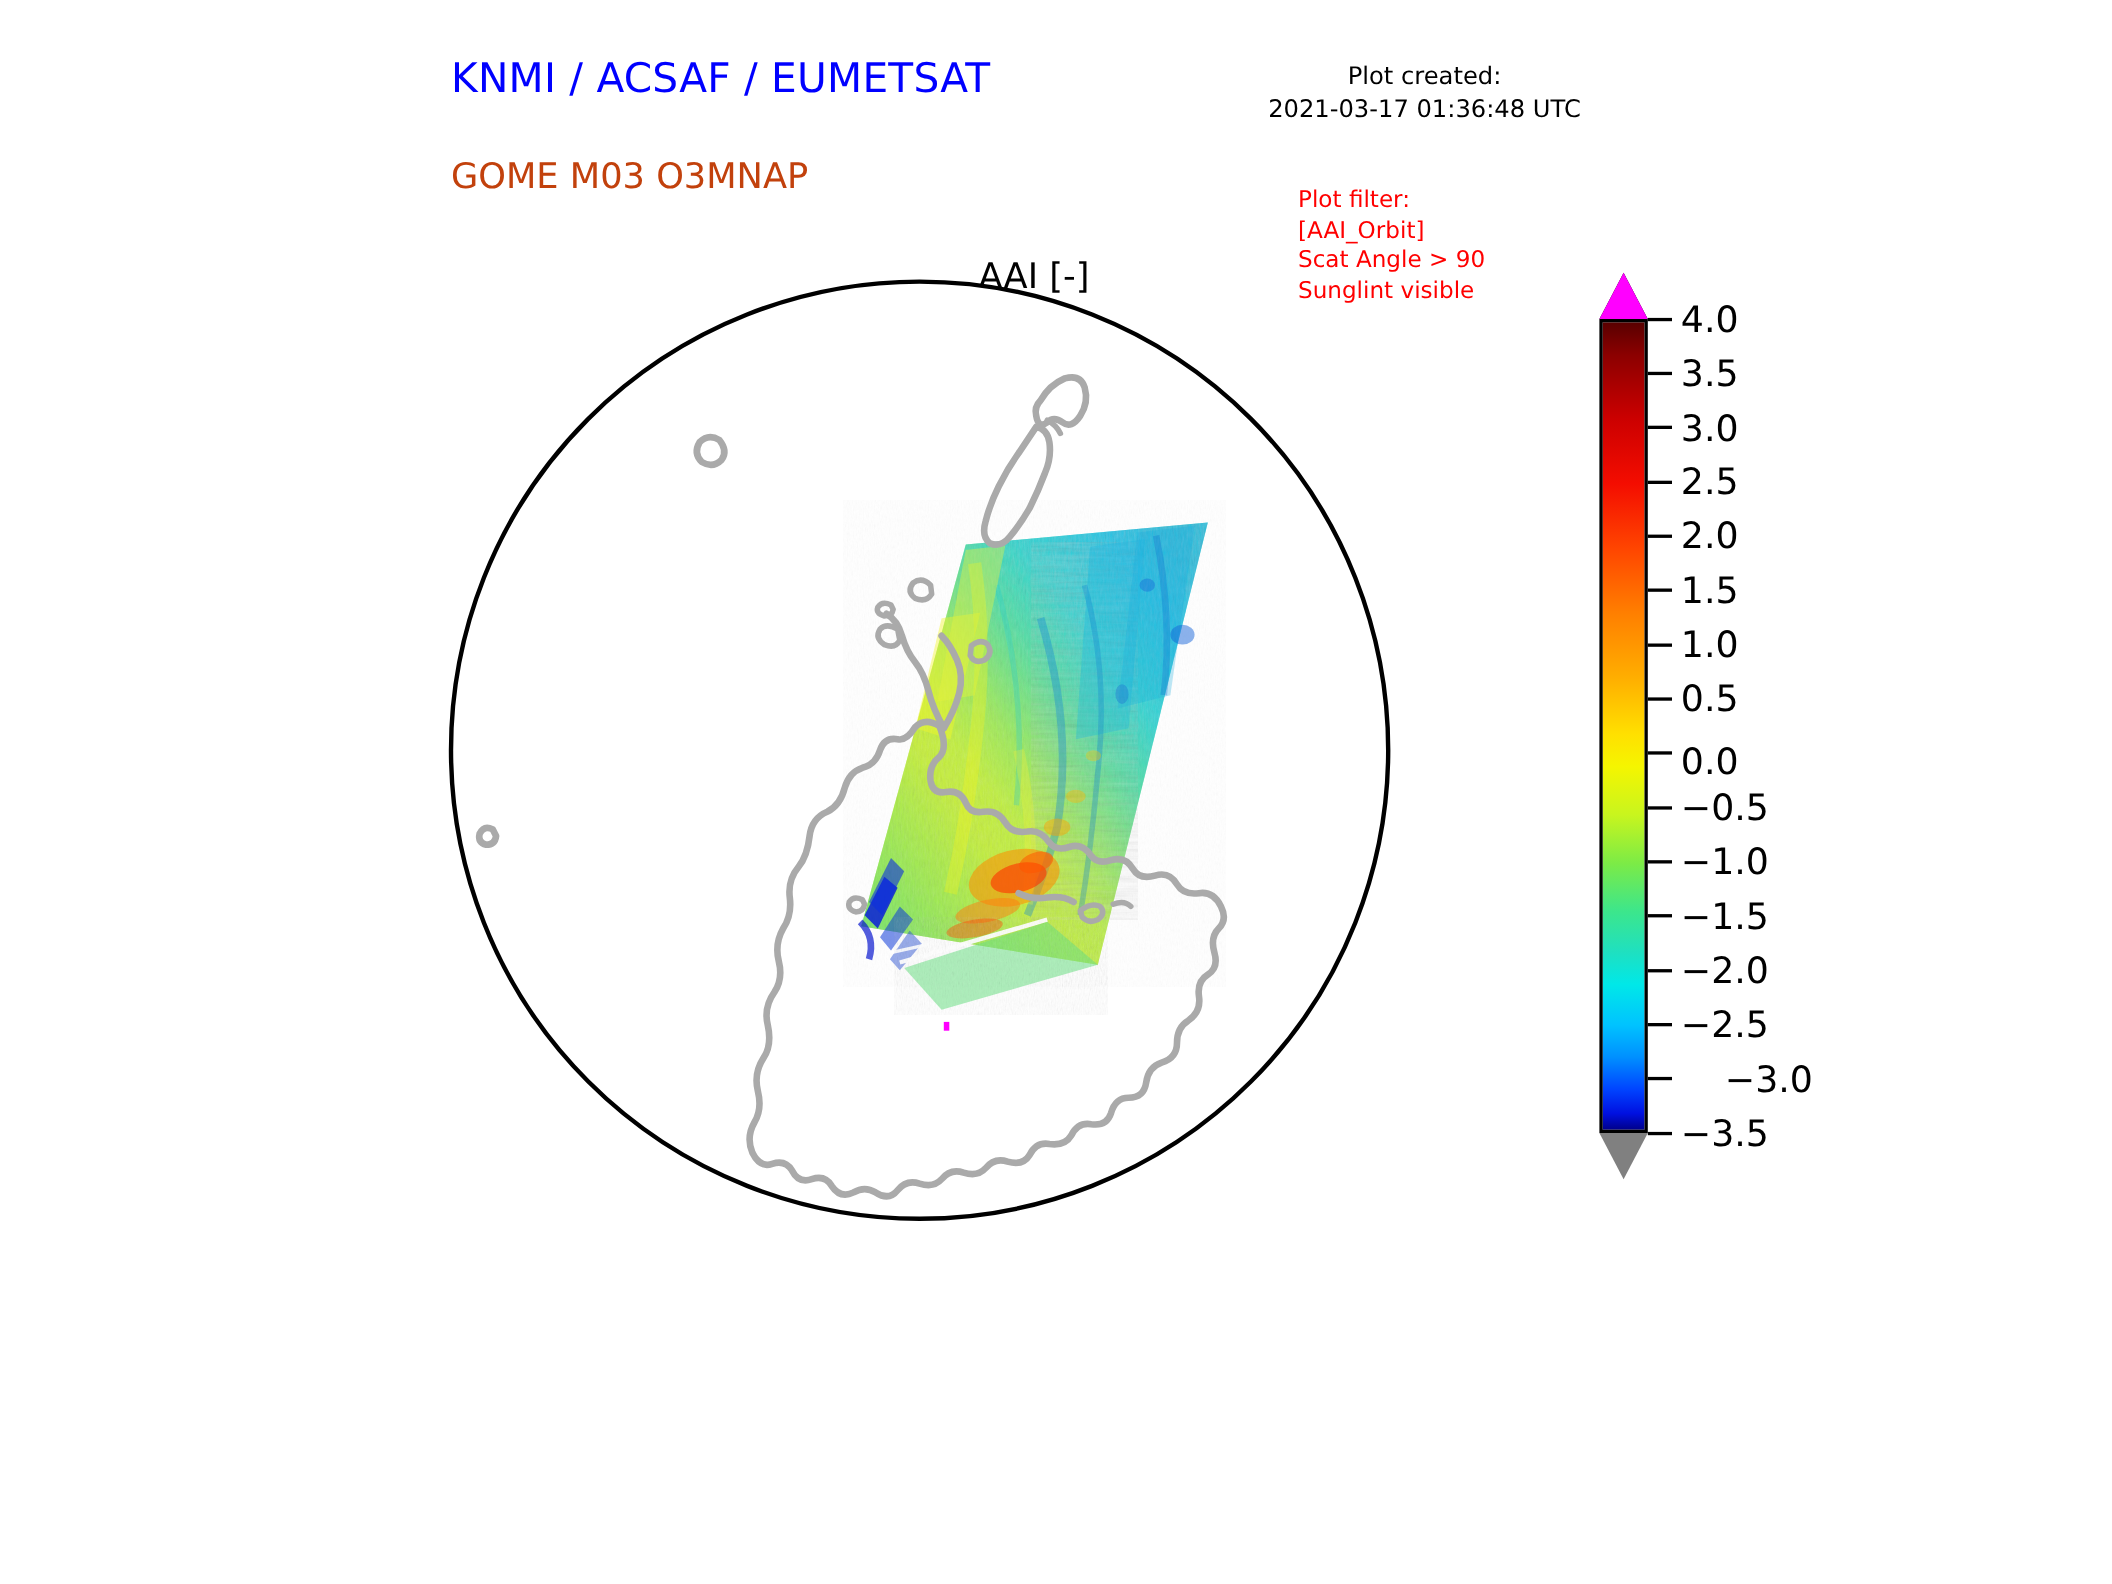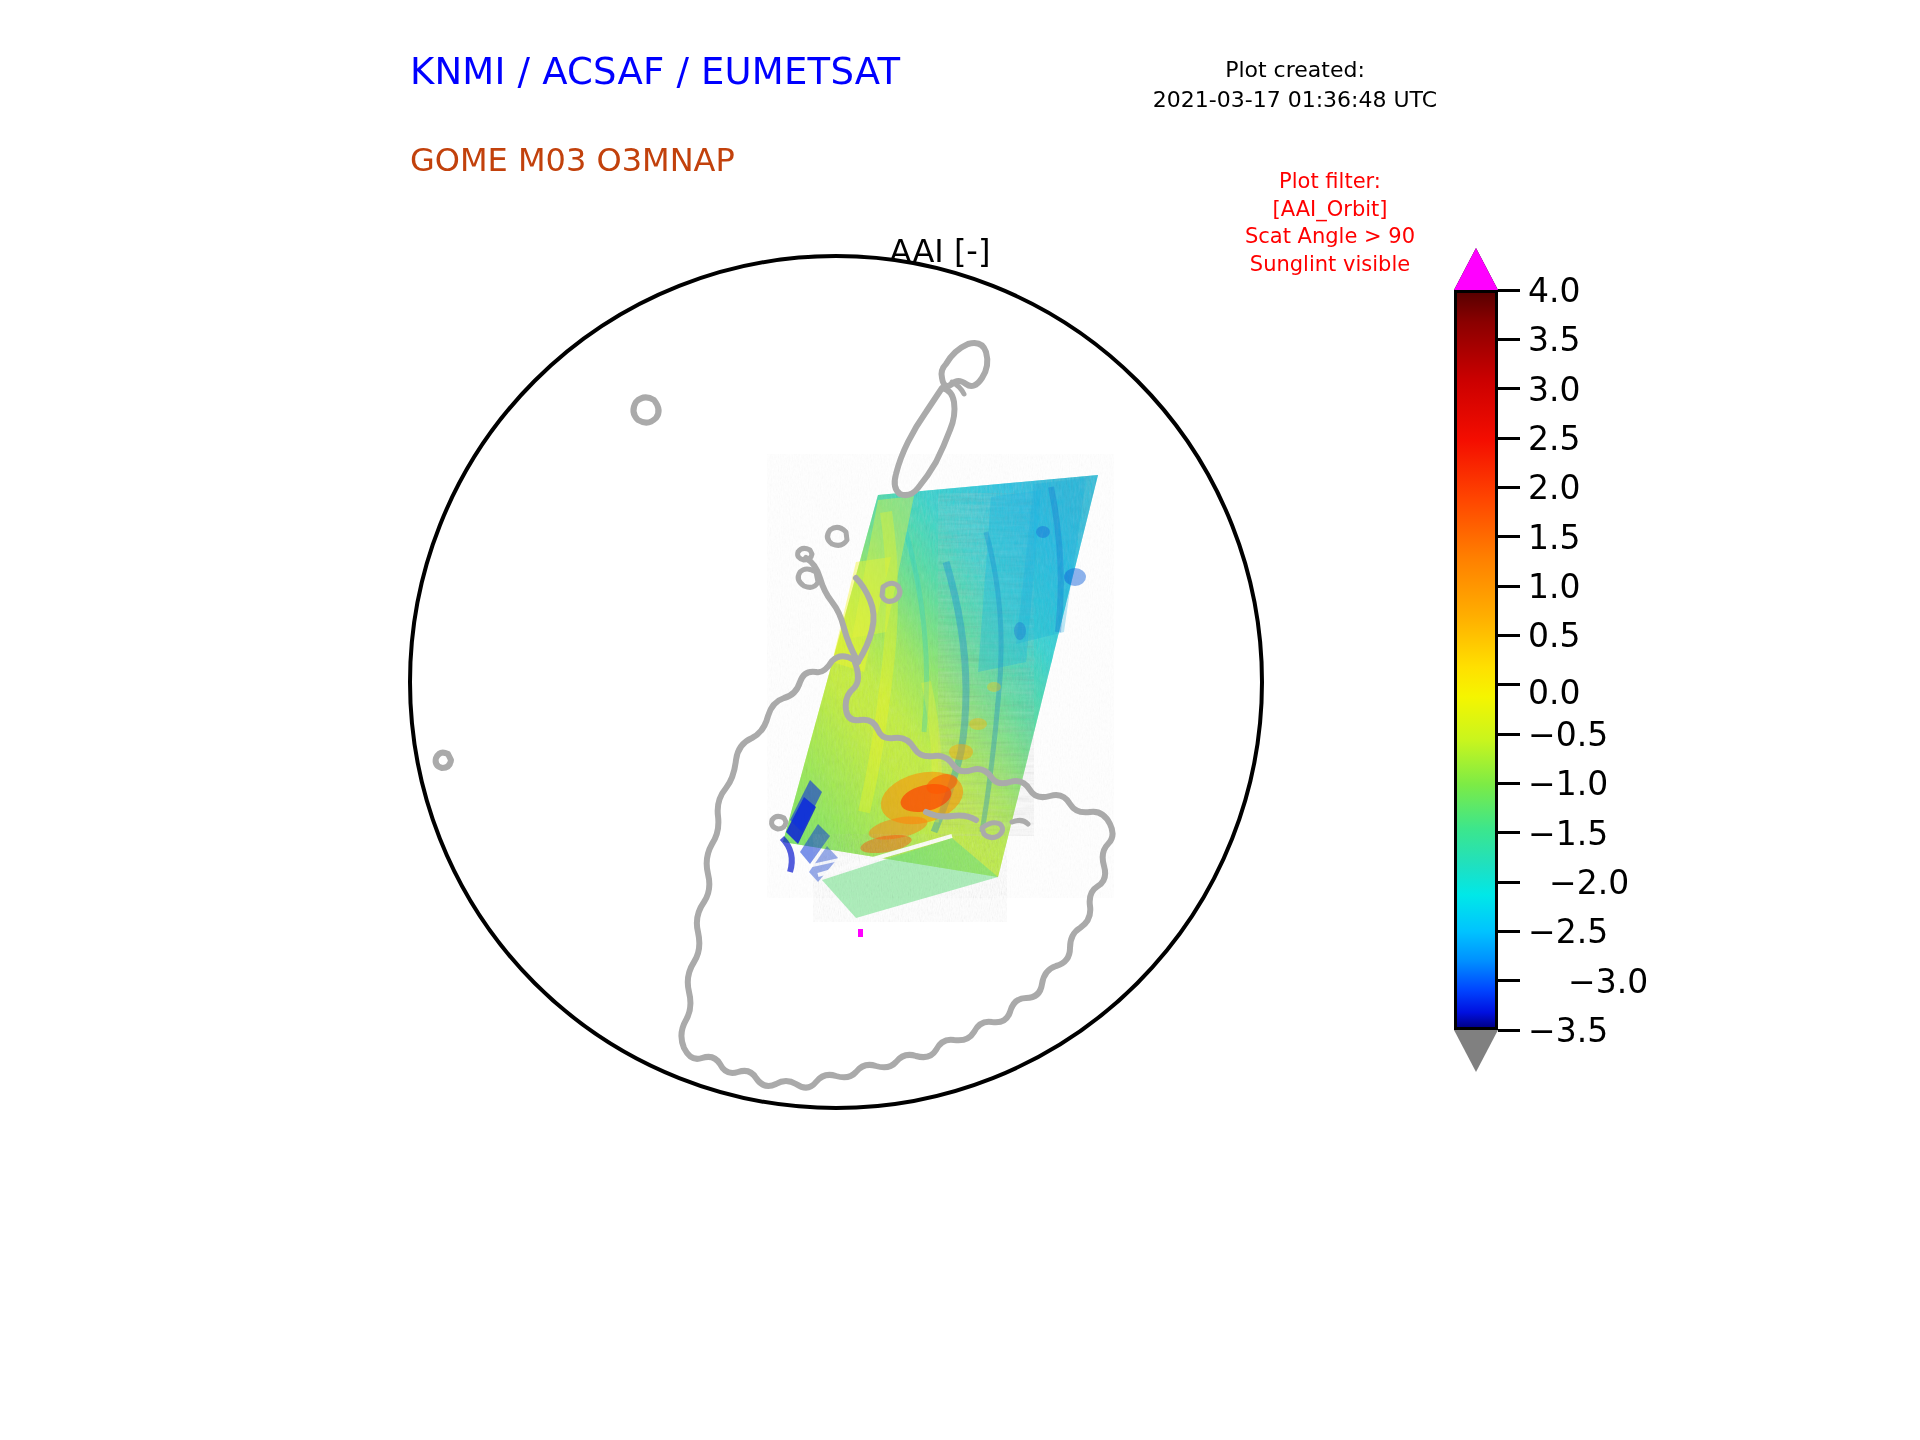--- a/index.html
+++ b/index.html
@@ -10,21 +10,21 @@
 
   
   #org-title{left:410px;top:50px;font-size:37px;color:#0000ff;letter-spacing:0.2px;white-space:nowrap;}
 
   #created-block{left:1140px;top:55px;width:310px;text-align:center;font-size:22px;line-height:1.35;color:#000;}
 
   #product-block{left:410px;top:140px;font-size:32px;line-height:1.28;color:#c2410c;white-space:nowrap;}
 
   #var-title{left:640px;top:232px;width:600px;text-align:center;font-size:32px;color:#000;}
 
-  #filter-block{left:1180px;top:168px;width:300px;text-align:center;font-size:21px;line-height:1.32;color:#ff0000;}
+  #filter-block{left:1180px;top:168px;width:300px;text-align:left;font-size:21px;line-height:1.32;color:#ff0000;}
 
   
   #map-area{left:386px;top:232px;width:900px;height:900px;}
   #map-disc{position:absolute;left:22px;top:22px;width:856px;height:856px;
             border:4px solid #000;border-radius:50%;box-sizing:border-box;background:#fff;}
   #map-svg{position:absolute;left:0;top:0;width:900px;height:900px;}
 
   
   #cbar-wrap{left:1440px;top:236px;width:330px;height:860px;}
   #cbar-bar{position:absolute;left:14px;top:54px;width:44px;height:740px;
@@ -298,21 +298,21 @@
       <div class="cbar-lab" style="top: 399.333px;">0.5</div>
       <div class="cbar-tick" style="top: 447.167px;"></div>
       <div class="cbar-lab" style="top: 456px;">0.0</div>
       <div class="cbar-tick" style="top: 496.5px;"></div>
       <div class="cbar-lab" style="top: 498px;">−0.5</div>
       <div class="cbar-tick" style="top: 545.833px;"></div>
       <div class="cbar-lab" style="top: 547.333px;">−1.0</div>
       <div class="cbar-tick" style="top: 595.167px;"></div>
       <div class="cbar-lab" style="top: 596.667px;">−1.5</div>
       <div class="cbar-tick" style="top: 644.5px;"></div>
-      <div class="cbar-lab" style="top: 646px; margin-left: 21px;">−2.0</div>
+      <div class="cbar-lab" style="top: 646px;">−2.0</div>
       <div class="cbar-tick" style="top: 693.833px;"></div>
       <div class="cbar-lab" style="top: 695.333px;">−2.5</div>
       <div class="cbar-tick" style="top: 743.167px;"></div>
       <div class="cbar-lab" style="top: 744.667px; margin-left: 40px;">−3.0</div>
       <div class="cbar-tick" style="top: 792.5px;"></div>
       <div class="cbar-lab" style="top: 794px;">−3.5</div>
     </div>
 </div>
 
 </body></html>

